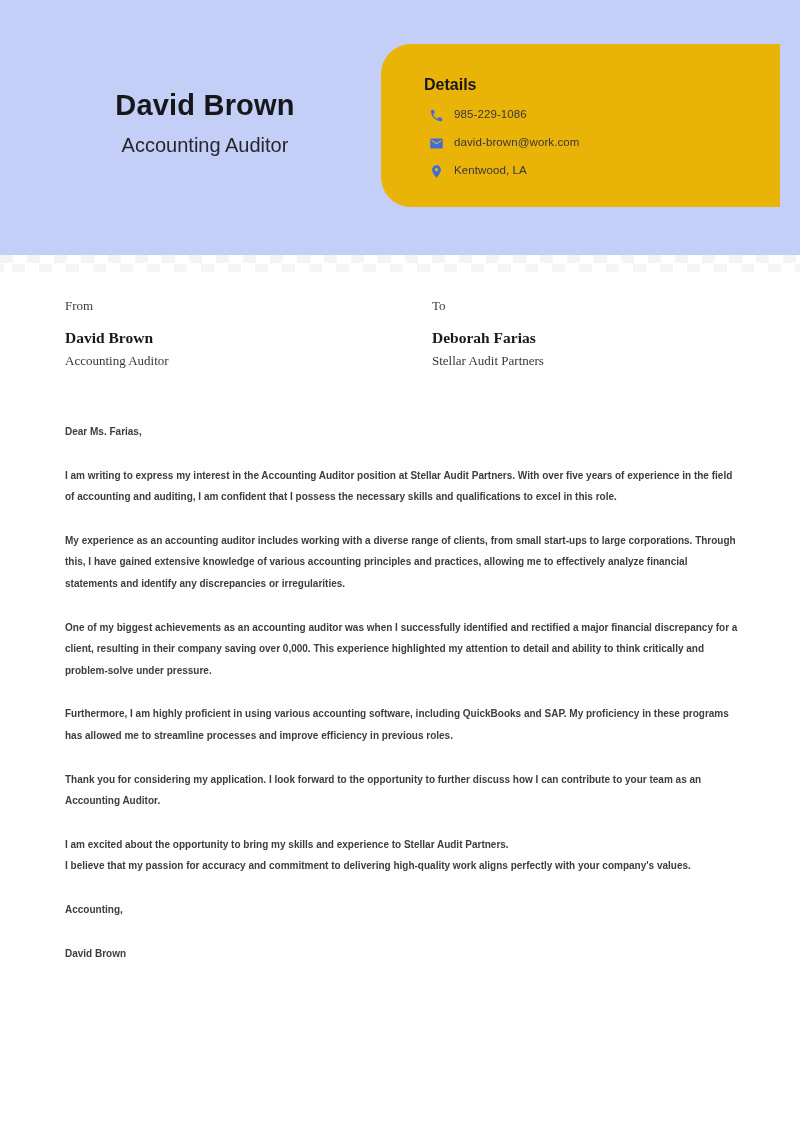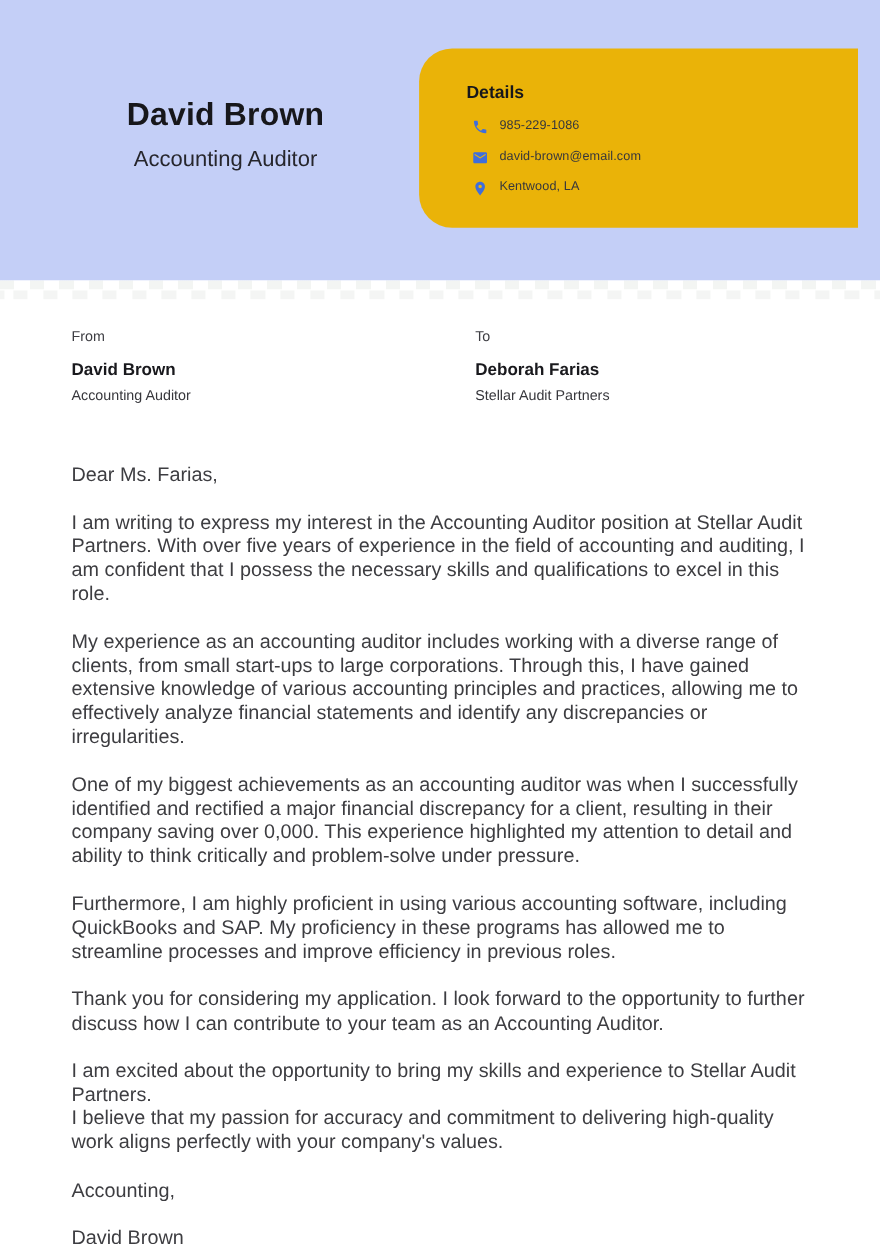--- a/index.html
+++ b/index.html
@@ -77,36 +77,38 @@
     background-repeat: repeat-x;
     opacity: 0.9;
   }
 
   
   .recipients {
     position: absolute; top: 298px; left: 65px;
     width: 672px;
     display: grid;
     grid-template-columns: 367px 1fr;
+    font-family: Liberation Serif, serif;
   }
   .recipient-label { font-size: 13px; color: #3d3d42; }
   .recipient-name  { font-size: 15.5px; font-weight: 700; color: #19191d; margin-top: 15px; }
   .recipient-sub   { font-size: 13px; color: #37373c; margin-top: 6px; }
 
   
   .letter-body {
     position: absolute; top: 421px; left: 65px;
     width: 676px;
   }
   .letter-body p {
-    font-size: 18px;
+    font-size: 10px;
     line-height: 21.6px;
     color: #3d3d41;
     margin-bottom: 22px;
     white-space: pre-line;
+    font-weight: bold;
   }
   .signature { margin-bottom: 0; }
 </style>
 </head>
 <body>
 
 <div class="header-band">
   <div class="name-block">
     <div class="person-name">David Brown</div>
     <div class="person-title">Accounting Auditor</div>
@@ -123,21 +125,21 @@
       </span>
       <span class="detail-text">985-229-1086</span>
     </div>
 
     <div class="detail-row">
       <span class="detail-icon">
         <svg viewBox="0 0 24 24">
             <path d="M20 4H4c-1.1 0-1.99.9-1.99 2L2 18c0 1.1.9 2 2 2h16c1.1 0 2-.9 2-2V6c0-1.1-.9-2-2-2zm0 4l-8 5-8-5V6l8 5 8-5v2z"></path>
           </svg>
       </span>
-      <span class="detail-text">david-brown@email.com</span>
+      <span class="detail-text">david-brown@work.com</span>
     </div>
 
     <div class="detail-row">
       <span class="detail-icon">
         <svg viewBox="0 0 24 24">
             <path d="M12 2C8.13 2 5 5.13 5 9c0 5.25 7 13 7 13s7-7.75 7-13c0-3.87-3.13-7-7-7zm0 9.5c-1.38 0-2.5-1.12-2.5-2.5S10.62 6.5 12 6.5s2.5 1.12 2.5 2.5-1.12 2.5-2.5 2.5z"></path>
           </svg>
       </span>
       <span class="detail-text">Kentwood, LA</span>
     </div>

